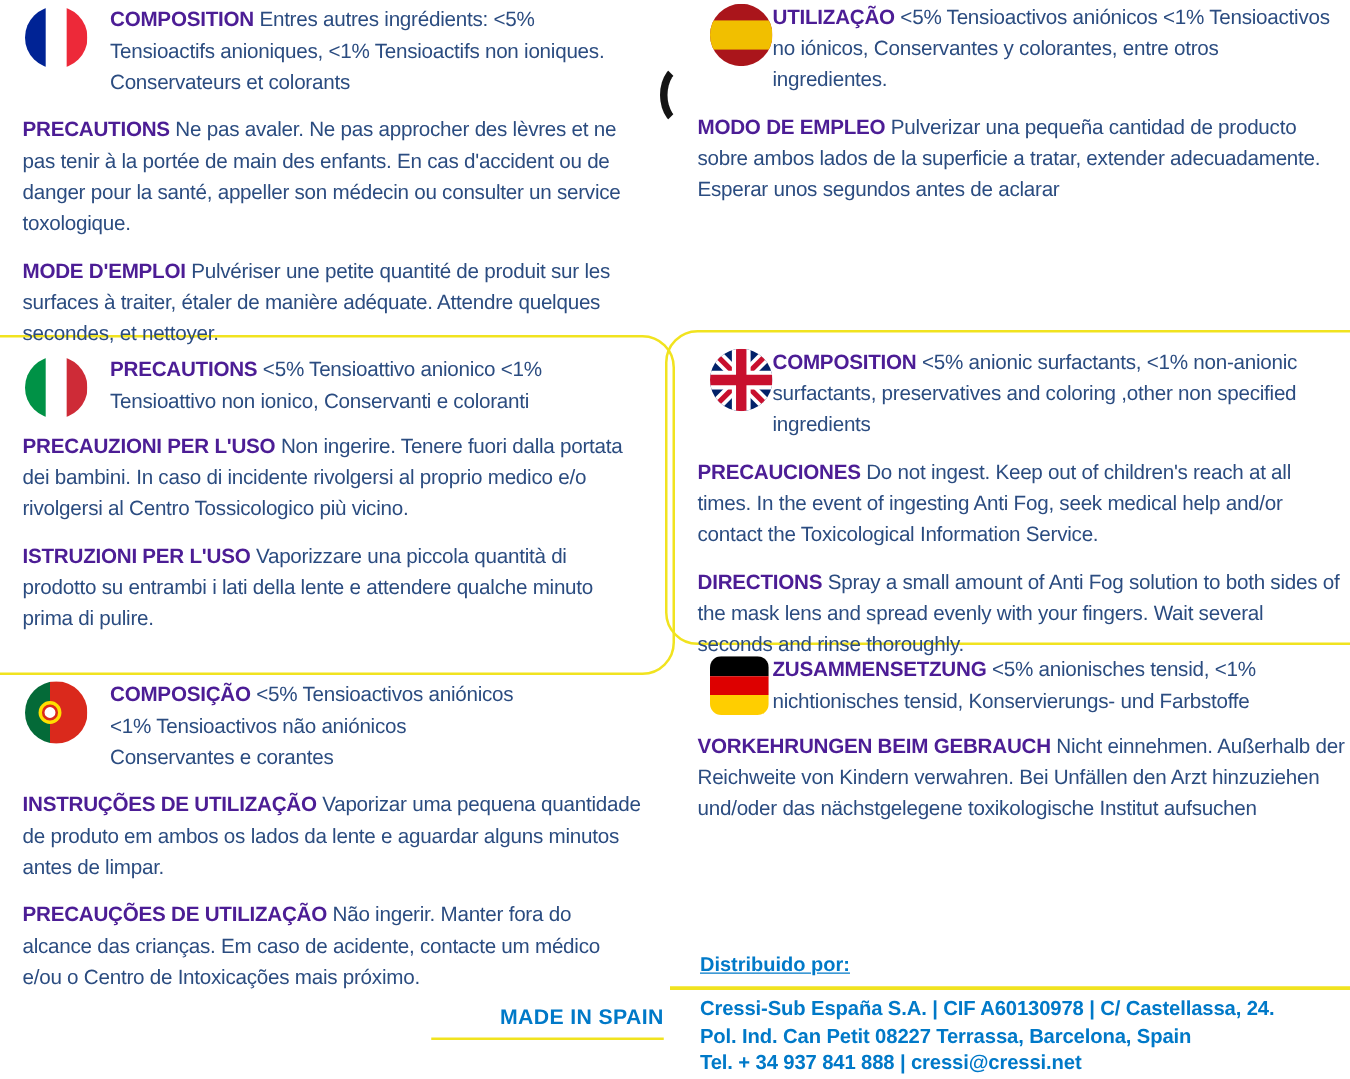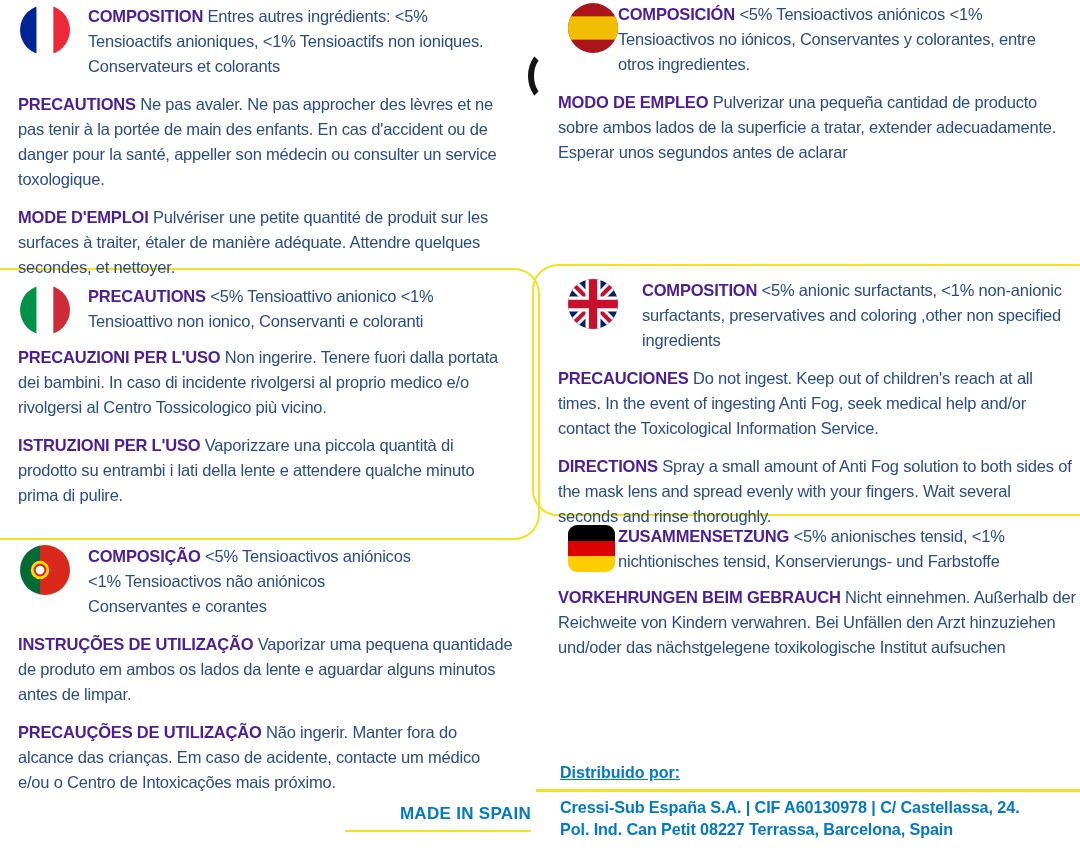--- a/index.html
+++ b/index.html
@@ -35,21 +35,21 @@
   #box-en { left: 532px; top: 264px; width: 580px; height: 252px; }
   #sec-fr { left: 18px;  top: 4px;   width: 496px; }
   #sec-es { left: 558px; top: 2px;   width: 514px; }
   #sec-it { left: 18px;  top: 284px; width: 496px; }
   #sec-en { left: 558px; top: 278px; width: 514px; }
   #sec-pt { left: 18px;  top: 544px; width: 496px; }
   #sec-de { left: 558px; top: 524px; width: 518px; }
   #sec-fr .comp .para { max-width: 402px; }
   #sec-es .comp .para { max-width: 452px; }
   #sec-it .comp .para { max-width: 422px; }
-  #sec-en .comp .para { max-width: 432px; margin-left: 24px; }
+  #sec-en .comp .para { max-width: 432px; }
   #sec-pt .comp .para { max-width: 330px; }
   #sec-de .comp .para { max-width: 462px; }
   #die-cut {
     position: absolute; left: 528px; top: 50px;
     width: 38px; height: 52px;
     border: 6px solid transparent;
     border-left: 6px solid #141414;
     border-radius: 50%;
   }
   #made-in {
@@ -110,21 +110,21 @@
       <svg width="50" height="50" viewBox="0 0 60 60">
           <clipPath id="ces">
             <circle cx="30" cy="30" r="30"></circle>
           </clipPath>
           <g clip-path="url(#ces)">
             <rect width="60" height="60" fill="#AA151B"></rect>
             <rect y="16" width="60" height="28" fill="#F1BF00"></rect>
           </g>
         </svg>
     </span>
-    <p class="para"><span class="h">COMPOSICIÓN</span> <span>&lt;5% Tensioactivos aniónicos &lt;1% Tensioactivos no iónicos, Conservantes y colorantes, entre otros ingredientes.</span></p>
+    <p class="para"><span class="h">UTILIZAÇÃO</span> <span>&lt;5% Tensioactivos aniónicos &lt;1% Tensioactivos no iónicos, Conservantes y colorantes, entre otros ingredientes.</span></p>
   </div>
   <p class="para"><span class="h">MODO DE EMPLEO</span> <span>Pulverizar una pequeña cantidad de producto sobre ambos lados de la superficie a tratar, extender adecuadamente. Esperar unos segundos antes de aclarar</span></p>
 </section>
 
 <section class="sec col-l" id="sec-it">
   <div class="comp">
     <span class="flag">
       <svg width="50" height="50" viewBox="0 0 60 60">
           <clipPath id="cit">
             <circle cx="30" cy="30" r="30"></circle>
@@ -203,13 +203,14 @@
   </div>
   <p class="para"><span class="h">VORKEHRUNGEN BEIM GEBRAUCH</span> <span>Nicht einnehmen. Außerhalb der Reichweite von Kindern verwahren. Bei Unfällen den Arzt hinzuziehen und/oder das nächstgelegene toxikologische Institut aufsuchen</span></p>
 </section>
 
 <div id="made-in">MADE IN SPAIN</div>
 <div id="dist-label">Distribuido por:</div>
 <div id="dist-yellow-line"></div>
 <div id="distributor">
   <div>Cressi-Sub España S.A. | CIF A60130978 | C/ Castellassa, 24.</div>
   <div>Pol. Ind. Can Petit 08227 Terrassa, Barcelona, Spain</div>
+  <div>Tel. + 34 937 841 888 | cressi@cressi.net</div>
 </div>
 
 </body></html>

